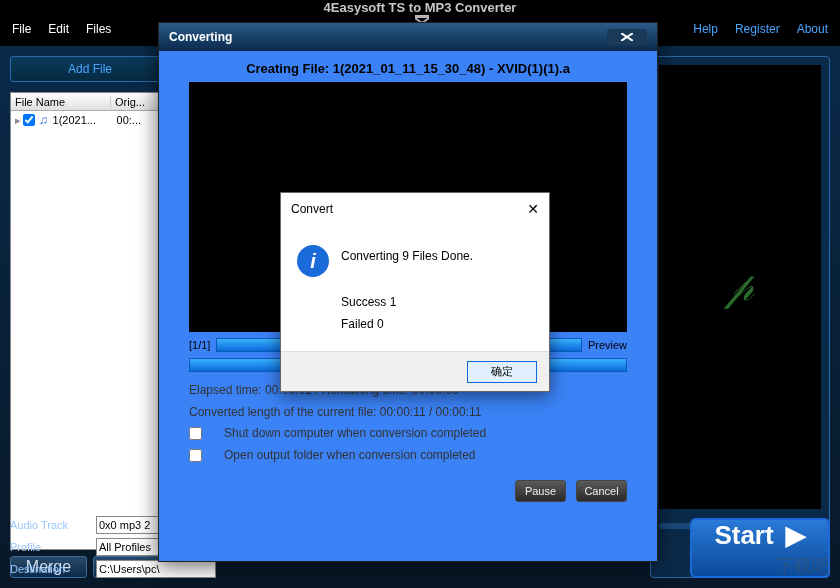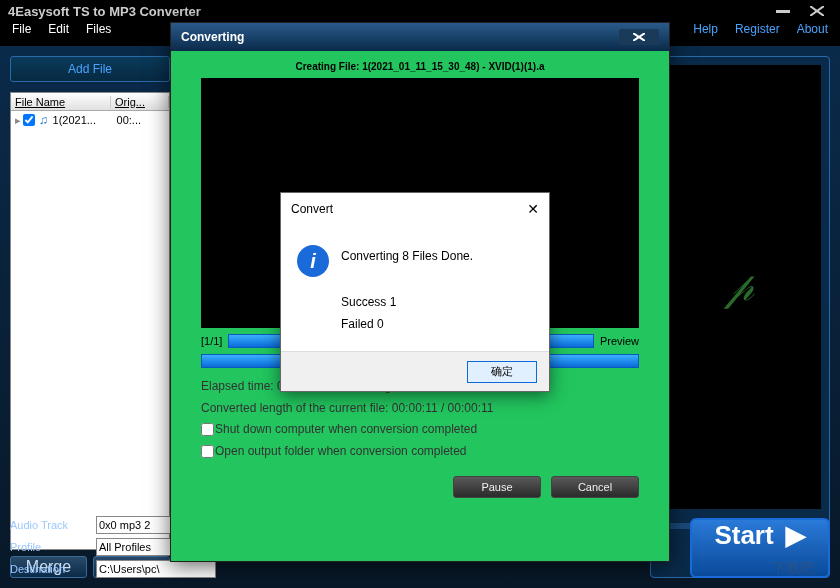--- a/index.html
+++ b/index.html
@@ -1,30 +1,30 @@
 <!DOCTYPE html>
 <html><head>
 <meta charset="utf-8">
 <style>
 * { box-sizing: border-box; margin: 0; padding: 0; font-family: Arial, sans-serif; }
 body { width: 840px; height: 588px; background: #1a1a1a; overflow: hidden; position: relative; }
 
-.titlebar { height: 22px; background: #000; color: #ccc; display: flex; align-items: center; padding: 0 8px; font-size: 13px; font-weight: bold; }
+.titlebar { height: 22px; background: #000; color: #ccc; display: flex; align-items: center; padding: 0 8px; font-size: 13px; font-weight: bold; flex-direction: column; }
 .titlebar .spacer { flex: 1; }
 .titlebar .winbtn { width: 30px; height: 14px; margin-left: 4px; display: flex; align-items: center; justify-content: center; cursor: pointer; }
 .menubar { height: 24px; background: #000; display: flex; align-items: flex-start; padding: 0 12px; gap: 17px; font-size: 12px; }
 .menubar a { color: #4aa3ff; text-decoration: none; cursor: pointer; }
 .menubar a.white { color: #fff; }
 .menubar .spacer { flex: 1; }
 
 .maincontent { position: relative; height: calc(588px - 46px); background: linear-gradient(#0a2a4a, #081828); padding: 10px; display: flex; gap: 10px; }
 .leftcol { width: 160px; display: flex; flex-direction: column; }
 .addfile { background: linear-gradient(#0a3a5a, #062a42); color: #4aa3ff; border: 1px solid #2a6aaa; height: 26px; display: flex; align-items: center; justify-content: center; font-size: 12px; border-radius: 3px; margin-bottom: 10px; }
 .filelist { flex: 1; background: #fff; border: 1px solid #888; font-size: 11px; }
-.filelist .header { display: flex; background: linear-gradient(#fff, #e0e0e0); border-bottom: 1px solid #aaa; height: 18px; align-items: center; text-decoration: underline; }
+.filelist .header { display: flex; background: linear-gradient(#fff, #e0e0e0); border-bottom: 1px solid #aaa; height: 18px; align-items: center; }
 .filelist .header span { padding: 0 4px; border-right: 1px solid #ccc; }
 .filelist .row { display: flex; align-items: center; height: 18px; padding: 0 4px; gap: 2px; }
 .filelist .row input[type=checkbox] { width: 12px; height: 12px; }
 .musicicon { width: 14px; height: 14px; display: inline-flex; align-items: center; justify-content: center; color: #1a6ac8; font-size: 12px; }
 .btmrow { display: flex; gap: 6px; margin-top: 6px; }
 .smbtn { flex: 1; height: 22px; background: linear-gradient(#2a4a6a, #0a2a4a); color: #cde; border: 1px solid #3a6a9a; font-size: 16px; display: flex; align-items: center; justify-content: center; border-radius: 3px; }
 
 .rightcol { width: 180px; background: #0a2a4a; border: 1px solid #2a6aaa; border-radius: 4px; display: flex; flex-direction: column; }
 .preview { flex: 1; background: #000; margin: 8px; display: flex; align-items: center; justify-content: center; }
 .preview span { font-size: 40px; color: #2a6a2a; font-style: italic; }
@@ -32,45 +32,45 @@
 .ctrls .slider { height: 6px; background: #1a4a7a; border-radius: 3px; }
 .ctrls .icons { display: flex; gap: 10px; justify-content: flex-end; }
 .ctrls .icons span { color: #7ab; font-size: 14px; }
 
 .bottombar { position: absolute; left: 10px; bottom: 10px; right: 10px; display: flex; align-items: flex-end; gap: 10px; }
 .settingsgrid { display: grid; grid-template-columns: 80px 120px; gap: 4px 6px; align-items: center; font-size: 11px; color: #9ac8ff; }
 .settingsgrid input, .settingsgrid select { height: 18px; font-size: 11px; background: #fff; border: 1px solid #888; padding: 0 2px; width: 100%; }
 .startbtn { margin-left: auto; width: 140px; height: 60px; background: linear-gradient(#2a7ad8, #0a4a9a); border: 2px solid #1a6ada; border-radius: 6px; color: #fff; font-size: 26px; font-weight: bold; display: flex; justify-content: center; gap: 12px; }
 
 
-.dialog1 { position: absolute; left: 170px; top: 22px; width: 500px; height: 540px; background: #22c55e; border: 1px solid #222; box-shadow: 0 4px 20px rgba(0,0,0,0.6); z-index: 10; }
+.dialog1 { position: absolute; left: 158px; top: 22px; width: 500px; height: 540px; background: #3b82f6; border: 1px solid #222; box-shadow: 0 4px 20px rgba(0,0,0,0.6); z-index: 10; }
 .dialog1 .dtitle { height: 28px; background: linear-gradient(#2a5a8a, #0a2a4a); color: #fff; display: flex; align-items: center; padding: 0 10px; font-size: 12px; font-weight: bold; }
 .dialog1 .dtitle .spacer { flex: 1; }
 .dialog1 .dtitle .xbtn { width: 40px; height: 16px; background: #1a3a5a; display: flex; align-items: center; justify-content: center; border-radius: 2px; }
 .dialog1 .body { padding: 10px 30px; }
-.dialog1 .creating { text-align: center; font-size: 10px; font-weight: bold; margin-bottom: 6px; }
+.dialog1 .creating { text-align: center; font-size: 13px; font-weight: bold; margin-bottom: 6px; }
 .dialog1 .videobox { width: 100%; height: 250px; background: #000; }
 .dialog1 .progrow { display: flex; align-items: center; gap: 6px; margin: 6px 0; font-size: 11px; }
 .dialog1 .progrow .bar { flex: 1; height: 14px; background: linear-gradient(#3ab0ff, #0a6ada); border: 1px solid #0a5aba; }
 .dialog1 .info { font-size: 12px; color: #333; line-height: 1.8; margin-top: 8px; }
-.dialog1 .info label { display: flex; align-items: center; gap: 1px; }
+.dialog1 .info label { display: flex; align-items: center; gap: 22px; }
 .dialog1 .dbtns { display: flex; justify-content: flex-end; gap: 10px; margin-top: 14px; }
-.dbutton { width: 88px; height: 22px; background: linear-gradient(#5a5a5a, #2a2a2a); color: #eee; border: 1px solid #444; font-size: 11px; display: flex; align-items: center; justify-content: center; border-radius: 3px; }
+.dbutton { width: 51px; height: 22px; background: linear-gradient(#5a5a5a, #2a2a2a); color: #eee; border: 1px solid #444; font-size: 11px; display: flex; align-items: center; justify-content: center; border-radius: 3px; }
 
 
 .dialog2 { position: absolute; left: 280px; top: 192px; width: 270px; height: 200px; background: #fff; border: 1px solid #666; box-shadow: 0 4px 16px rgba(0,0,0,0.5); z-index: 20; font-size: 12px; }
 .dialog2 .dtitle2 { height: 26px; display: flex; align-items: center; padding: 16px 10px; }
 .dialog2 .dtitle2 .spacer { flex: 1; }
 .dialog2 .dtitle2 .x { font-size: 14px; cursor: pointer; }
 .dialog2 .body2 { padding: 20px 16px 10px; display: flex; gap: 12px; }
 .dialog2 .infoicon { width: 32px; height: 32px; border-radius: 50%; background: #1a6ada; color: #fff; display: flex; align-items: center; justify-content: center; font-size: 20px; font-weight: bold; font-style: italic; flex-shrink: 0; }
 .dialog2 .msg { line-height: 1.9; }
 .dialog2 .okrow { height: 40px; background: #f0f0f0; display: flex; align-items: center; justify-content: flex-end; padding: 0 12px; border-top: 1px solid #ddd; position: absolute; bottom: 0; left: 0; right: 0; }
 .dialog2 .okbtn { width: 70px; height: 22px; border: 1px solid #0a6ada; background: #e0f0ff; font-size: 11px; display: flex; align-items: center; justify-content: center; }
-.mark { position:absolute; right:26px; bottom:10px; color:#555; font-size:14px; opacity:0.4; z-index:1;margin-top:19px;}
+.mark { position:absolute; right:10px; bottom:10px; color:#555; font-size:18px; opacity:0.4; z-index:1;margin-top:19px;}
 </style>
 </head>
 <body>
 
 <div class="titlebar">
   <span>4Easysoft TS to MP3 Converter</span>
   <span class="spacer"></span>
   <span class="winbtn">
       <svg width="14" height="3">
         <rect width="14" height="3" fill="#ccc"></rect>
@@ -193,21 +193,21 @@
 
 <div class="dialog2">
   <div class="dtitle2">
     <span>Convert</span>
     <span class="spacer"></span>
     <span class="x">✕</span>
   </div>
   <div class="body2">
     <div class="infoicon">i</div>
     <div class="msg">
-      <div>Converting 8 Files Done.</div><br>
+      <div>Converting 9 Files Done.</div><br>
       <div>Success 1</div>
       <div>Failed 0</div>
     </div>
   </div>
   <div class="okrow">
     <div class="okbtn">确定</div>
   </div>
 </div>
 
 </body></html>

